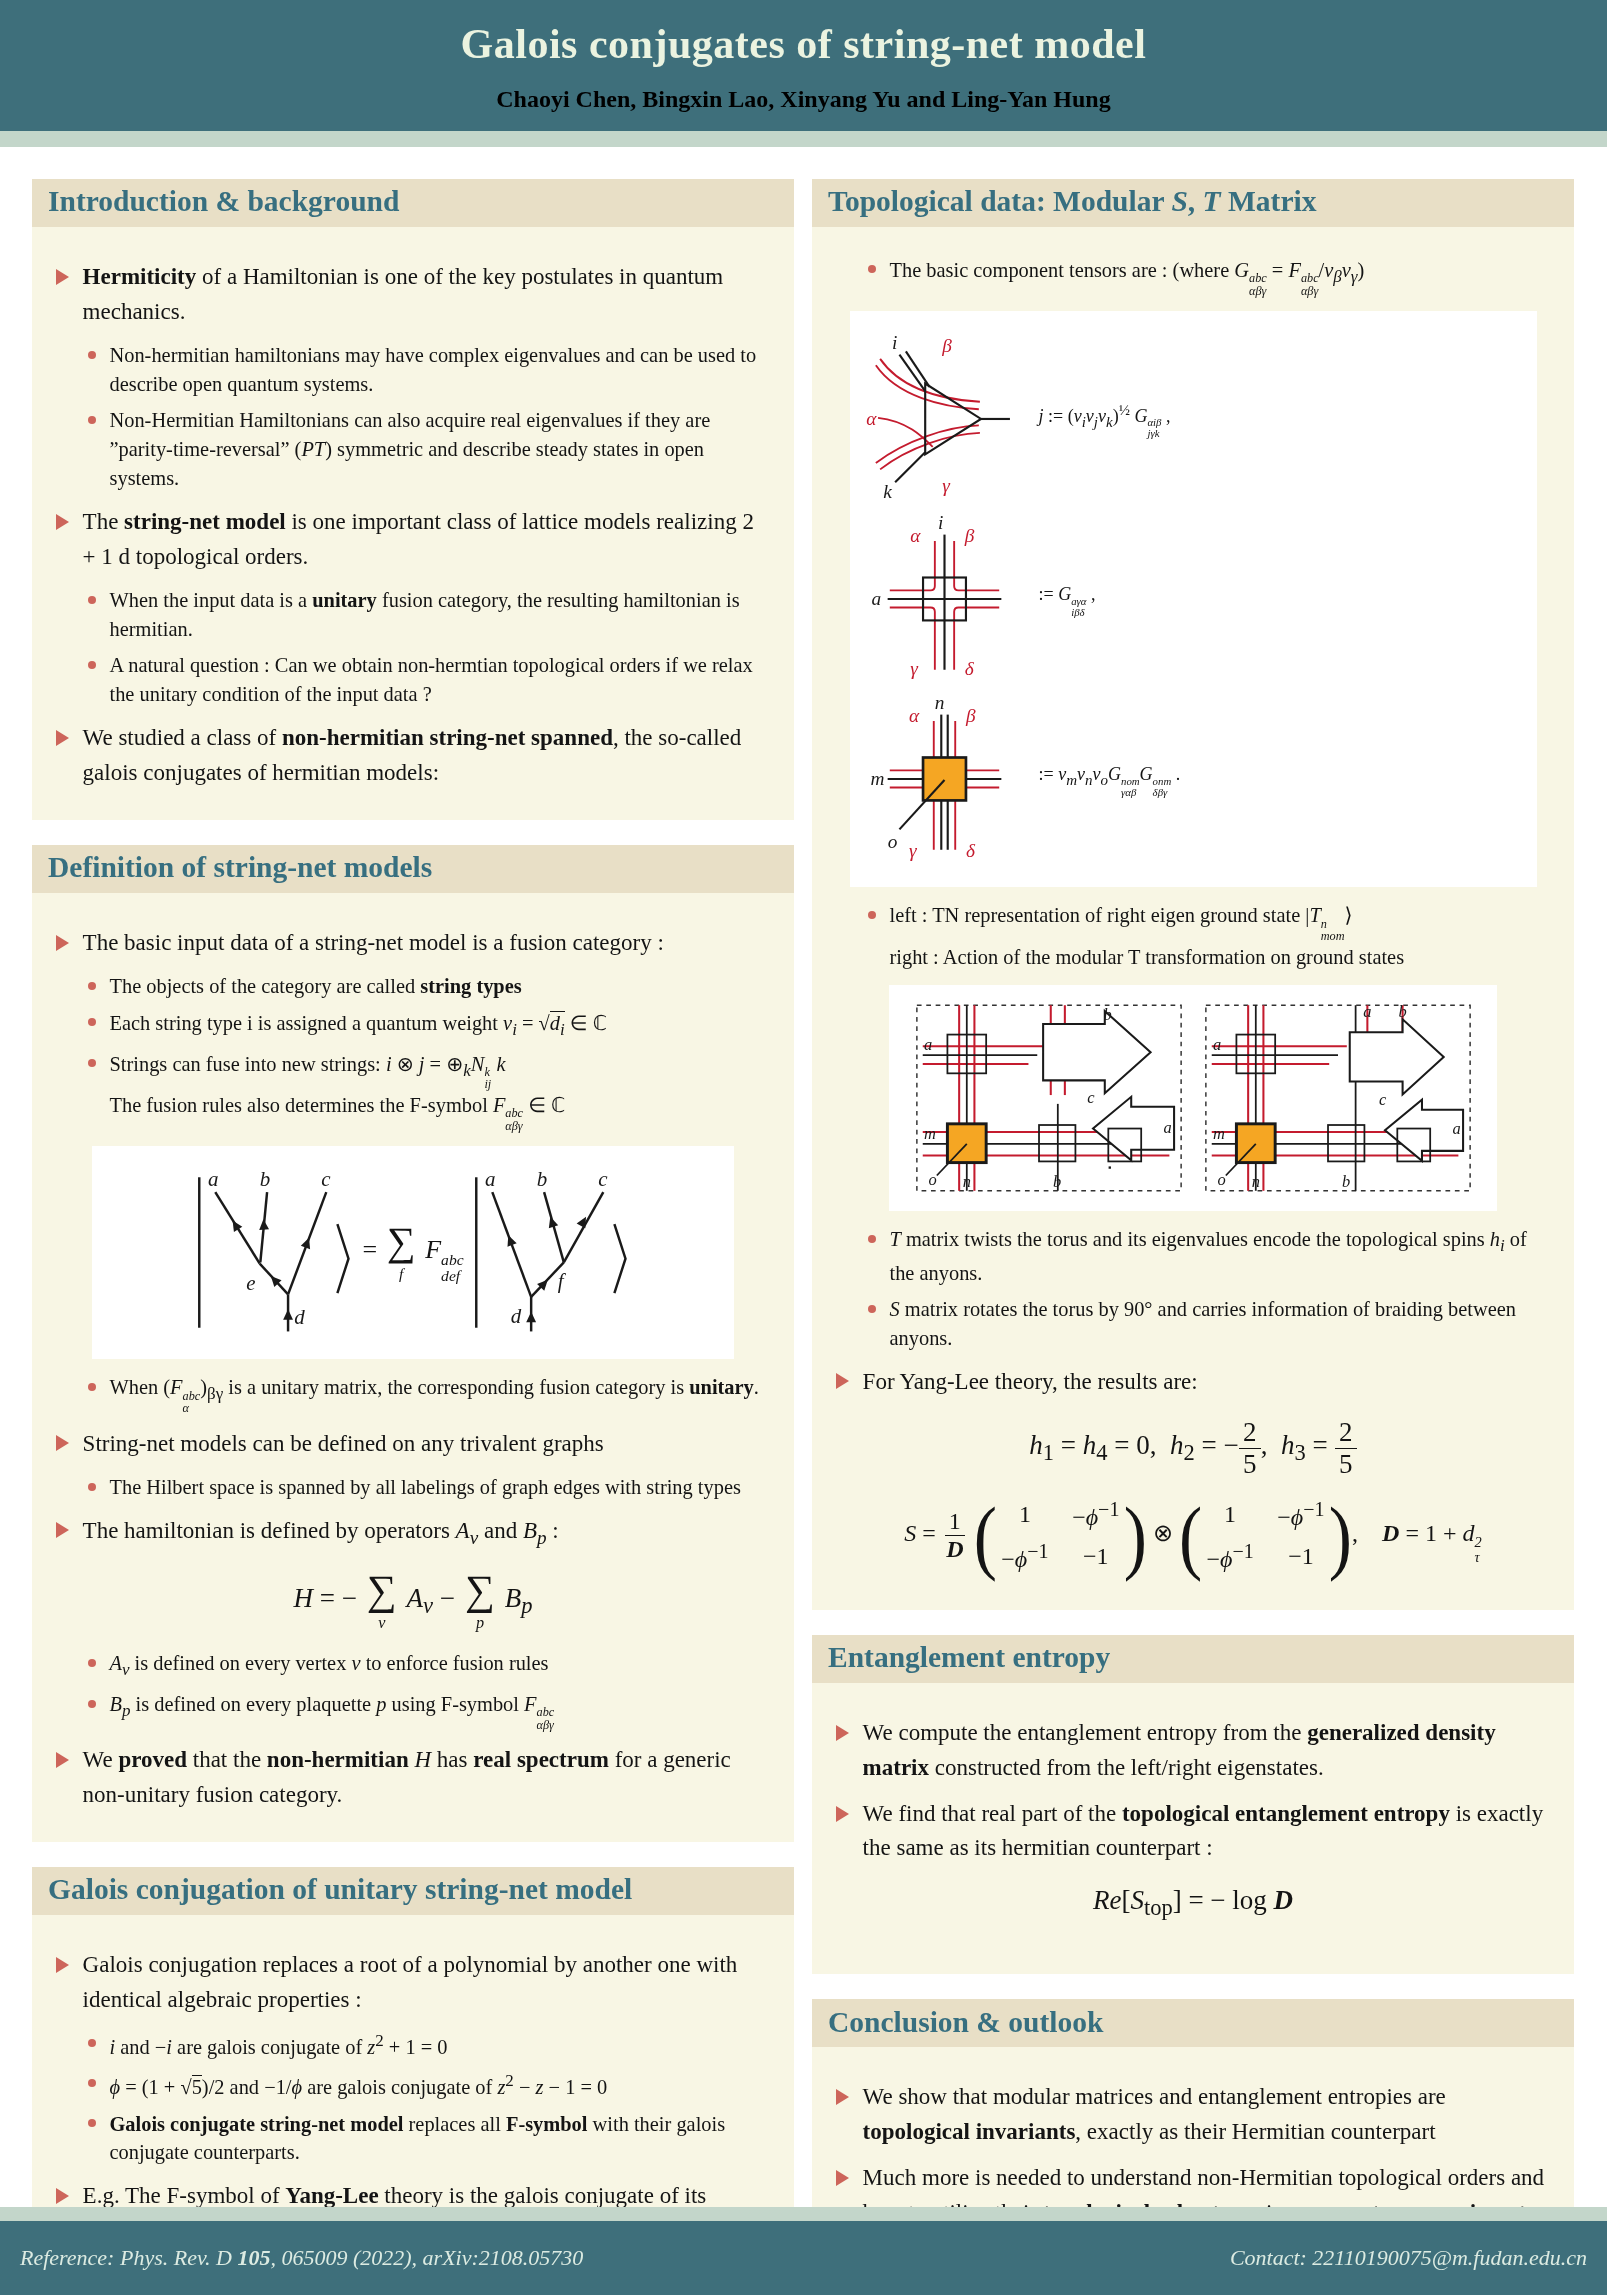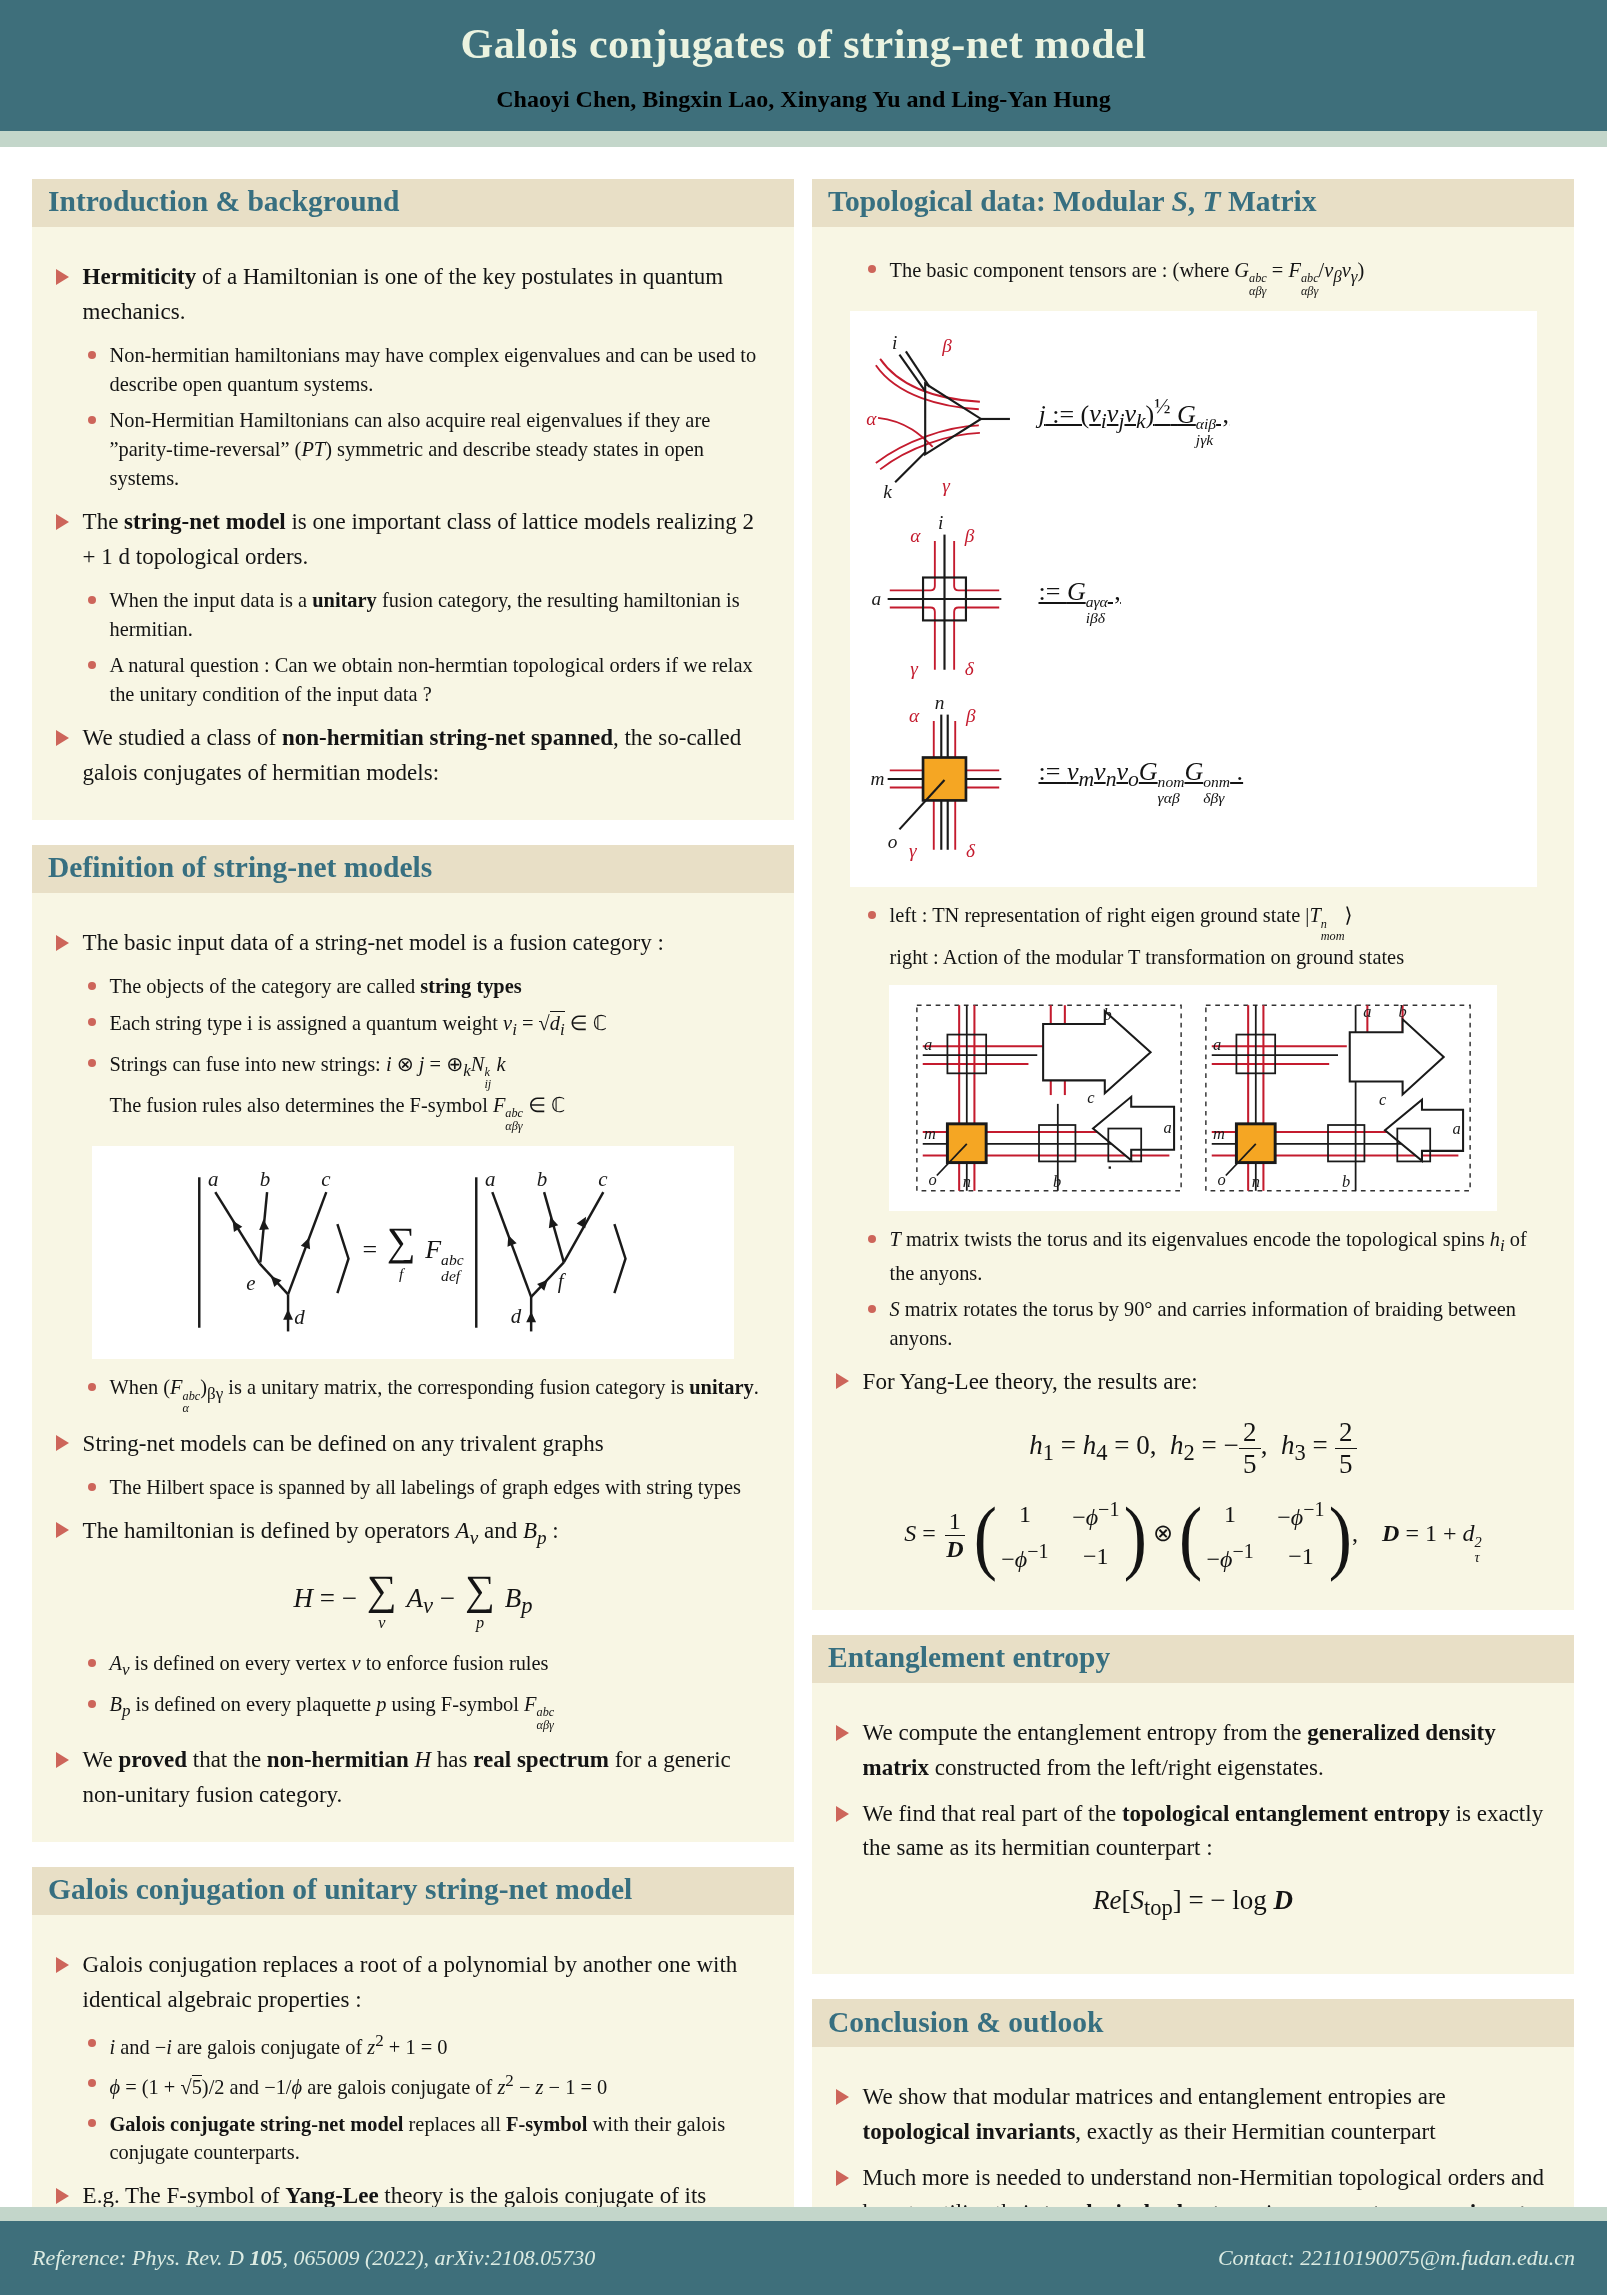--- a/index.html
+++ b/index.html
@@ -42,36 +42,36 @@
   .ovl{border-top:1.6px solid #141414;}
   .scr{font-style:italic;font-weight:bold;}
   
   .figbox{background:#ffffff;margin:14px auto;}
   .fmove{width:632px;display:flex;align-items:center;justify-content:center;gap:7.5px;padding:14px 5.4px;}
   .fmove svg{width:161px;height:185px;}
   .fmid{font-size:26px;text-align:center;}
   .tensorfig{width:659px;padding:16px 14px;}
   .trow{display:flex;align-items:center;gap:14px;margin:3.2px 0;}
   .trow svg{width:161px;height:177px;flex:none;}
-  .tform{font-size:26px;text-decoration:underline;}
+  .tform{font-size:18px;}
   .tnfig{width:591px;display:flex;gap:13px;justify-content:center;padding:13px 8.6px;}
   .tnfig svg{width:276px;height:200px;}
   svg .blk{stroke:#1a1a1a;stroke-width:4;fill:none;}
   svg .blk2{stroke:#1a1a1a;stroke-width:3;fill:none;}
   svg .red{stroke:#c41b2e;stroke-width:3.5;fill:none;}
   svg .ah{fill:#1a1a1a;stroke:none;}
   svg text{font-family:"Liberation Serif",serif;font-style:italic;fill:#1a1a1a;}
   svg text.r{fill:#c41b2e;}
   svg .dash{stroke:#333;stroke-width:2.5;fill:none;stroke-dasharray:8 8;}
   svg .orange{fill:#f5a623;stroke:#1a1a1a;stroke-width:5;}
   svg .whitearrow{fill:#ffffff;stroke:#1a1a1a;stroke-width:3.5;}
   
   .footer-stripe{position:absolute;left:0;bottom:74px;width:100%;height:14px;background:#c3d6ca;}
   .footer{position:absolute;left:0;bottom:0;width:100%;height:74px;background:#3e6f7b;
-          display:flex;align-items:center;justify-content:space-between;padding:0 32px;box-sizing:border-box;}
+          display:flex;align-items:center;justify-content:space-between;padding:0 20px;box-sizing:border-box;}
   .footer div{font-size:22px;font-style:italic;color:#dcebe2;}
 </style>
 </head>
 <body>
 
 <div class="poster">
 
   <header class="hdr">
     <div class="hdr-title">Galois conjugates of string-net model</div>
     <div class="hdr-authors">Chaoyi Chen, Bingxin Lao, Xinyang Yu and Ling-Yan Hung</div>

